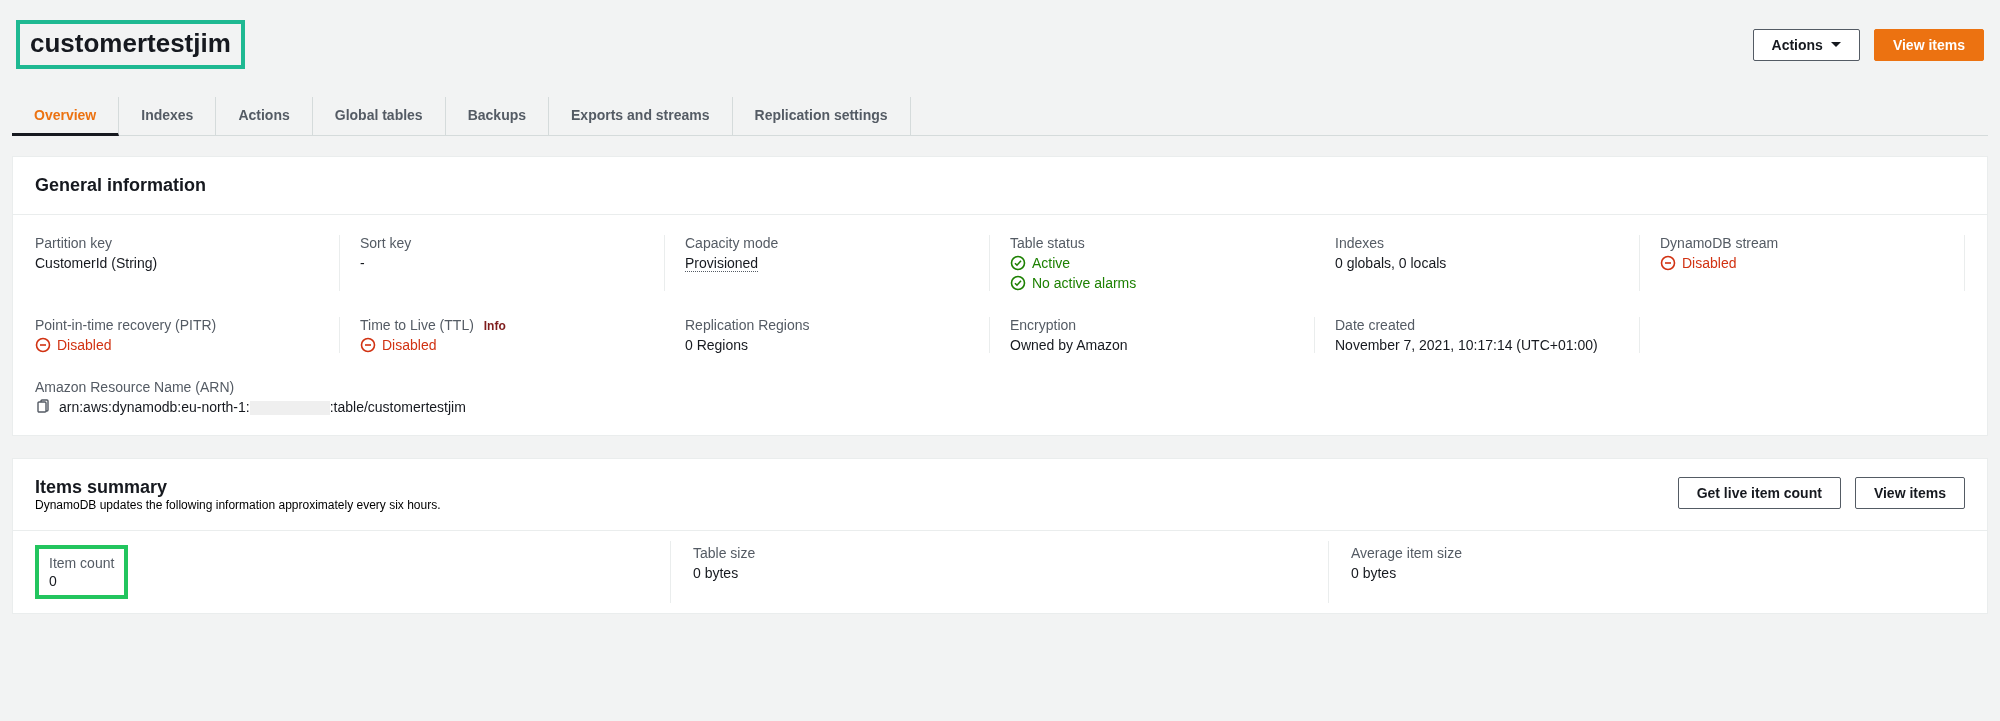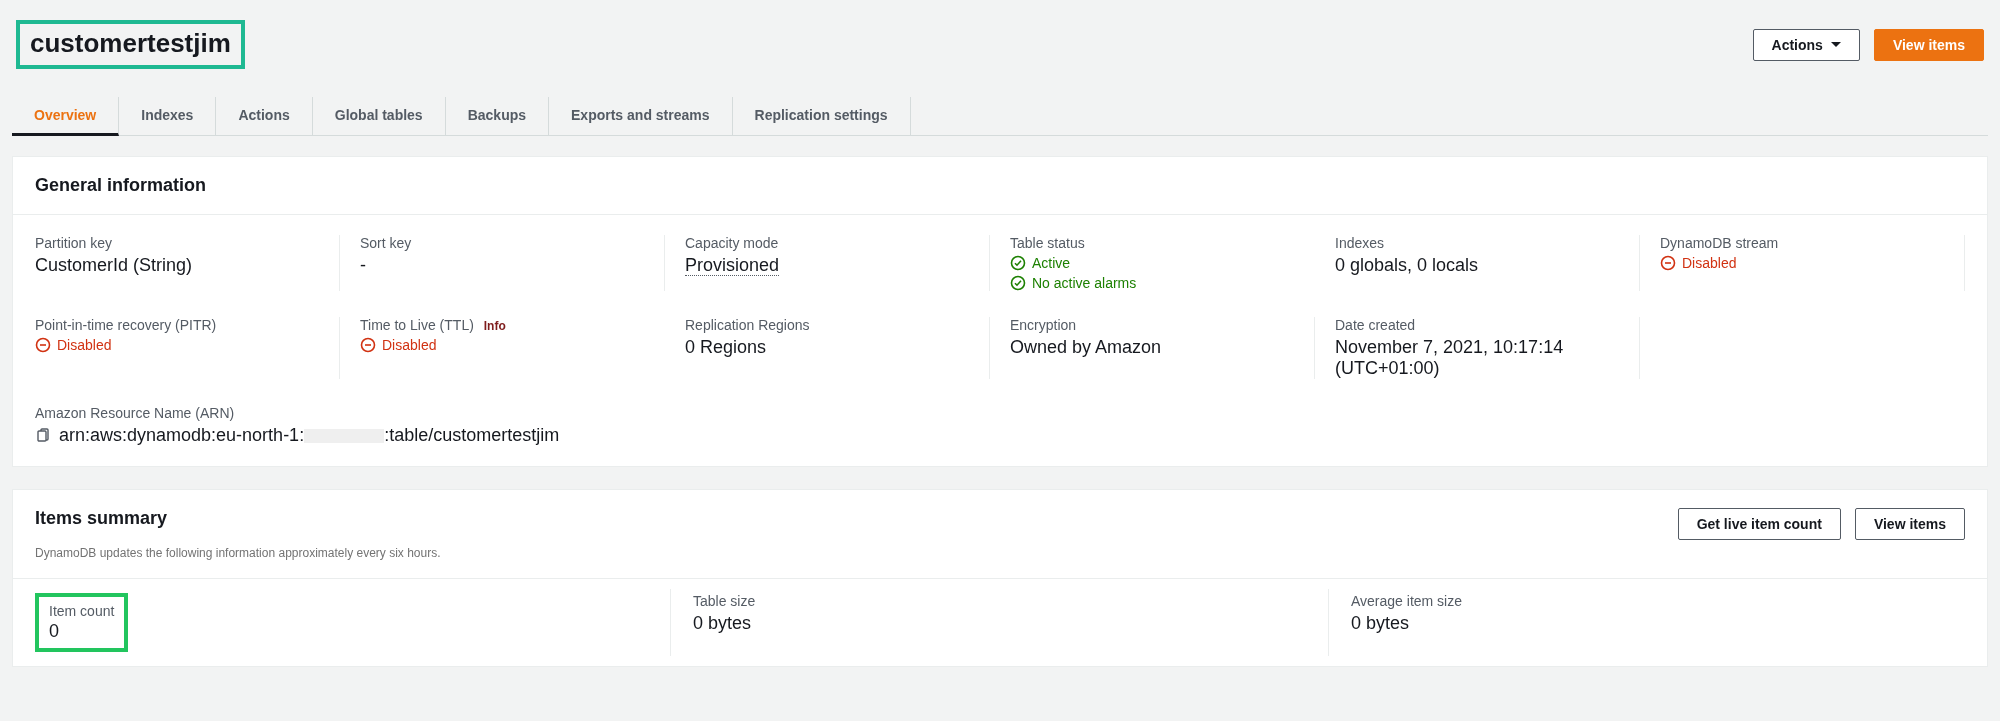--- a/index.html
+++ b/index.html
@@ -12,30 +12,30 @@
   .btn-primary { background: #ec7211; border-color: #ec7211; color: #fff; }
   .caret { width: 0; height: 0; border-left: 5px solid transparent; border-right: 5px solid transparent; border-top: 5px solid #16191f; display: inline-block; }
 
   .tabs { display: flex; border-bottom: 1px solid #d5dbdb; margin-bottom: 20px; }
   .tab { padding: 10px 22px; font-weight: 700; color: #545b64; border-right: 1px solid #d5dbdb; cursor: pointer; text-align: center; }
   .tab.active { color: #ec7211; border-bottom: 3px solid #16191f; margin-bottom: -1px; }
 
   .panel { background: #fff; border: 1px solid #eaeded; margin-bottom: 22px; }
   .panel-header { padding: 18px 22px; border-bottom: 1px solid #eaeded; display: flex; justify-content: space-between; align-items: flex-start; }
   .panel-title { font-size: 18px; font-weight: 700; }
-  .panel-sub { font-size: 12px; color: #737373; margin-top: 17px; }
+  .panel-sub { font-size: 12px; color: #000000; margin-top: 0; }
   .panel-body { padding: 20px 22px; }
 
   .grid4 { display: grid; grid-template-columns: repeat(6, 1fr); row-gap: 26px; column-gap: 20px; position: relative; }
   .grid4 > .cell { position: relative; padding-right: 16px; }
   .grid4 > .cell:not(:nth-child(4n))::after {
     content:""; position:absolute; right:0; top:0; bottom:0; width:1px; background:#eaeded;
   }
   .kv-label { color: #545b64; font-size: 14px; margin-bottom: 4px; }
-  .kv-value { color: #16191f; font-size: 18px; }
+  .kv-value { color: #16191f; font-size: 14px; }
   .dotted { border-bottom: 1px dotted #545b64; }
   .status-line { display: flex; align-items: center; gap: 6px; color: #1d8102; font-size: 14px; }
   .status-line.red { color: #d13212; }
   svg.icon { width: 16px; height: 16px; flex-shrink:0; }
   .info-link { color: #7f1d1d; font-size: 12px; font-weight: 700; margin-left: 6px; }
 
   .arn-row { margin-top: 26px; }
   .arn-line { display: flex; align-items: center; gap: 8px; margin-top: 4px; }
   .arn-redact { background: #efefef; display: inline-block; width: 80px; height: 14px; vertical-align: middle; }
   .copy-icon { width:16px;height:16px;cursor:pointer; color:#545b64;}

